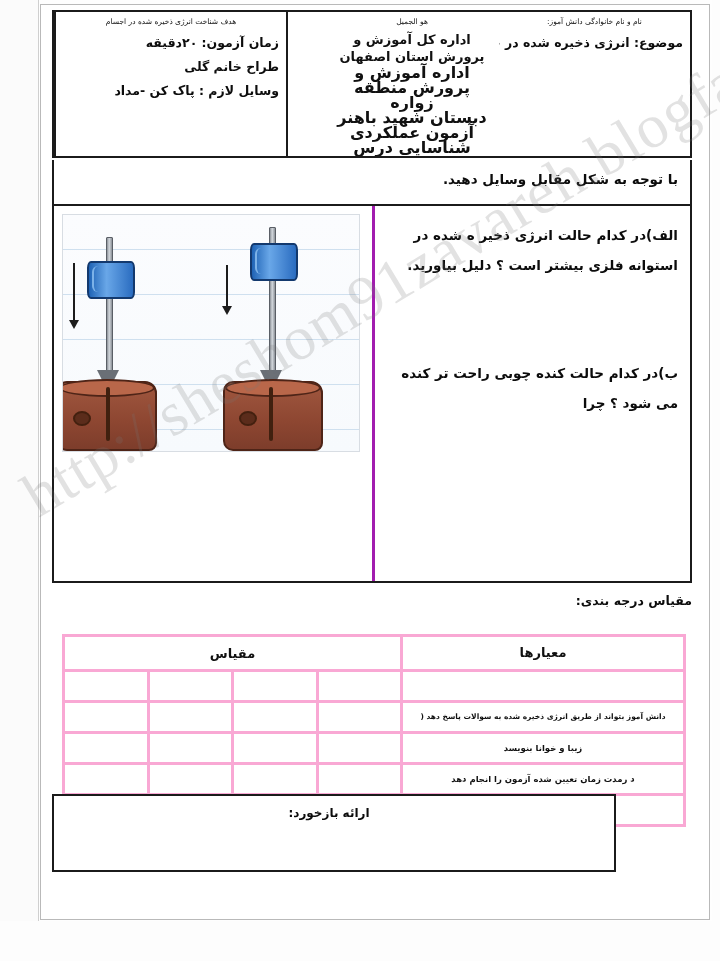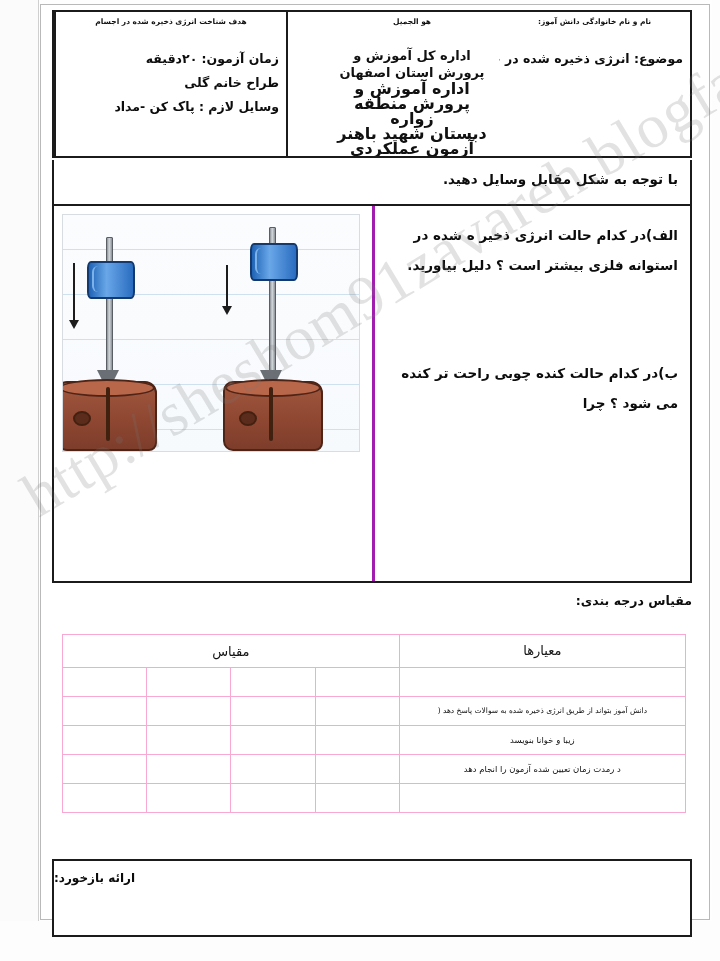--- a/index.html
+++ b/index.html
@@ -32,22 +32,22 @@
   .hdr{
     position:absolute;left:4px;top:0;width:640px;height:148px;
     border:2px solid #1b1b1b;display:flex;flex-direction:row;
     direction:rtl;background:#fff;box-sizing:border-box;
   }
   .hdr-col{box-sizing:border-box;padding:4px 7px 2px 7px;overflow:hidden;}
   .hdr-col.c1{width:232px;border-left:2px solid #1b1b1b;}
   .hdr-col.c2{width:213px;border-left:2px solid #1b1b1b;text-align:center;padding-left:44px;}
   .hdr-col.c3{width:191px;}
   .tiny{
-    font-size:7.5px;font-weight:bold;color:#111;text-align:center;
-    letter-spacing:-0.2px;line-height:11px;margin-bottom:20px;
+    font-size:7.5px;font-weight:normal;color:#111;text-align:center;
+    letter-spacing:-0.2px;line-height:11px;margin-bottom:4px;
   }
   .hline{
     font-size:12.5px;font-weight:bold;color:#0d0d0d;line-height:24px;
     white-space:nowrap;
   }
   .hdr-col.c1 .hline{text-align:right;}
   .hdr-col.c3 .hline{text-align:left;}
   .c2 .mline{font-size:16px;font-weight:bold;color:#111;line-height:15px;}
   .c2 .mline.first{font-size:13px;line-height:17px;}
 
@@ -99,36 +99,36 @@
   .rub-label{
     position:absolute;left:4px;top:583px;width:640px;direction:rtl;
     text-align:right;font-size:12.5px;font-weight:bold;color:#0c0c0c;
     padding-left:6px;box-sizing:border-box;
   }
   .rub-table{
     position:absolute;left:14px;top:624px;width:624px;
     border-collapse:collapse;direction:rtl;background:#fff;
   }
   .rub-table td,.rub-table th{
-    border:1px solid #f9a8d4;padding:0;height:28px;
-    font-weight:normal;color:#111;background:#fff;
+    border:3px solid #f9a8d4;padding:0;height:28px;
+    font-weight:bold;color:#111;background:#fff;
   }
   .rub-table th{height:32px;font-size:13px;}
   .crit-cell{
     width:288px;text-align:center;font-size:8.5px;font-weight:bold;
     padding:0 6px;line-height:12px;
   }
   .crit-cell.tiny-row{font-size:7.5px;}
   .sc{width:84px;}
 
   
   .fb{
-    position:absolute;left:4px;top:849px;width:640px;height:78px;
+    position:absolute;left:4px;top:784px;width:564px;height:78px;
     border:2px solid #1b1b1b;box-sizing:border-box;background:#fff;
-    direction:rtl;text-align:left;padding:6px 10px 0 0;
+    direction:rtl;text-align:center;padding:6px 10px 0 0;
   }
   .fb span{font-size:12px;font-weight:bold;color:#0c0c0c;}
 
   
   .wm{
     position:absolute;left:10px;top:470px;width:760px;
     transform:rotate(-31deg);transform-origin:left top;
     font-family:"Liberation Serif","DejaVu Serif",serif;
     font-size:62px;color:rgba(120,120,120,0.21);
     white-space:nowrap;pointer-events:none;letter-spacing:1px;

